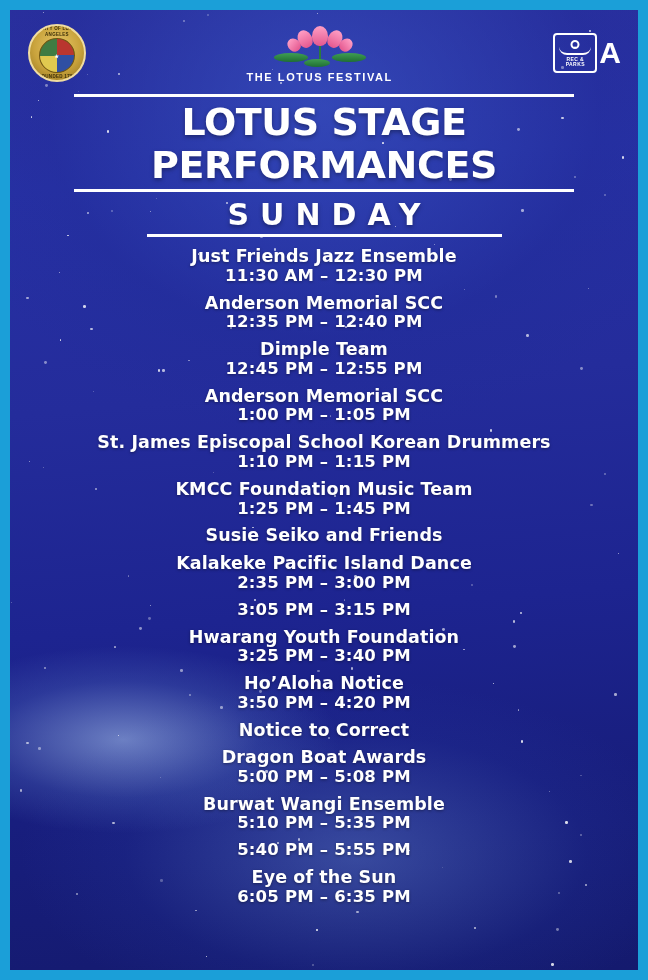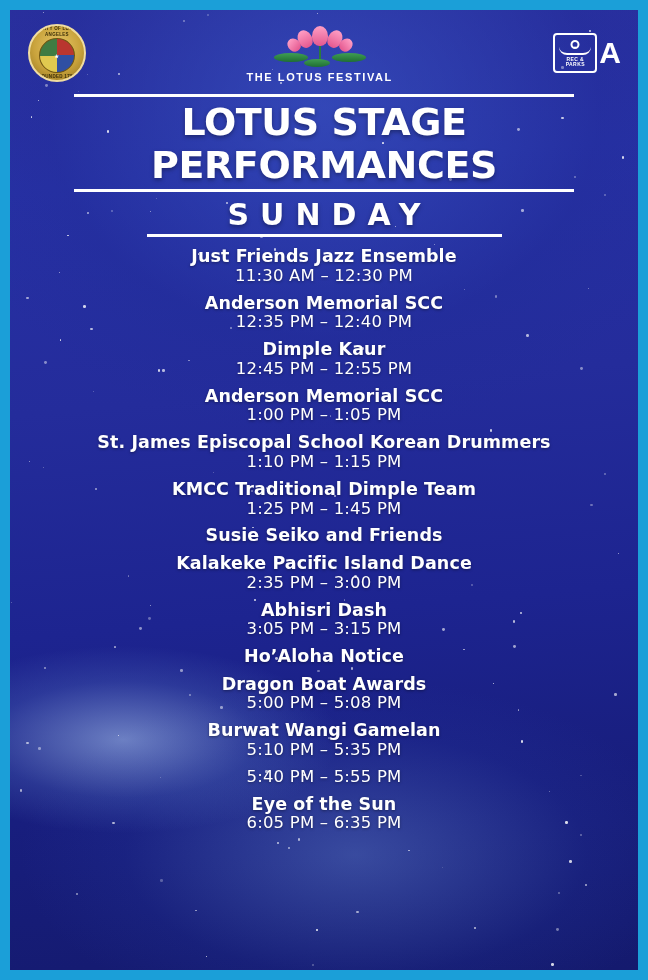--- a/index.html
+++ b/index.html
@@ -150,21 +150,21 @@
     font-size: 17.5px;
     font-weight: bold;
     line-height: 1.12;
     letter-spacing: .1px;
     text-shadow: 0 1px 3px rgba(0,0,0,.4);
     font-family: "DejaVu Sans", sans-serif;
   }
   .slot .time {
     color: #ffffff;
     font-size: 16.5px;
-    font-weight: normal;
+    font-weight: bold;
     line-height: 1.15;
     letter-spacing: .2px;
     text-shadow: 0 1px 3px rgba(0,0,0,.4);
     font-family: "DejaVu Sans", sans-serif;
   }
 </style>
 </head>
 <body>
 
 <div class="poster">
@@ -348,57 +348,62 @@
     <div class="schedule" id="schedule">
         <div class="slot">
           <div class="act">Just Friends Jazz Ensemble</div>
           <div class="time">11:30 AM – 12:30 PM</div>
         </div>
         <div class="slot">
           <div class="act">Anderson Memorial SCC</div>
           <div class="time">12:35 PM – 12:40 PM</div>
         </div>
         <div class="slot">
-          <div class="act">Dimple Kaur</div>
+          <div class="act">Dimple Team</div>
           <div class="time">12:45 PM – 12:55 PM</div>
         </div>
         <div class="slot">
           <div class="act">Anderson Memorial SCC</div>
           <div class="time">1:00 PM – 1:05 PM</div>
         </div>
         <div class="slot">
           <div class="act">St. James Episcopal School Korean Drummers</div>
           <div class="time">1:10 PM – 1:15 PM</div>
         </div>
         <div class="slot">
-          <div class="act">KMCC Traditional Dimple Team</div>
+          <div class="act">KMCC Foundation Music Team</div>
           <div class="time">1:25 PM – 1:45 PM</div>
         </div>
         <div class="slot">
           <div class="act">Susie Seiko and Friends</div>
         </div>
         <div class="slot">
           <div class="act">Kalakeke Pacific Island Dance</div>
           <div class="time">2:35 PM – 3:00 PM</div>
         </div>
         <div class="slot">
-          <div class="act">Abhisri Dash</div>
           <div class="time">3:05 PM – 3:15 PM</div>
         </div>
         <div class="slot">
+          <div class="act">Hwarang Youth Foundation</div>
+          <div class="time">3:25 PM – 3:40 PM</div>
+        </div>
+        <div class="slot">
           <div class="act">Ho’Aloha Notice</div>
-        </div>
-        <div class="slot">
+          <div class="time">3:50 PM – 4:20 PM</div>
+        </div>
+        <div class="slot">
+          <div class="act">Notice to Correct</div>
         </div>
         <div class="slot">
           <div class="act">Dragon Boat  Awards</div>
           <div class="time">5:00 PM – 5:08 PM</div>
         </div>
         <div class="slot">
-          <div class="act">Burwat Wangi Gamelan</div>
+          <div class="act">Burwat Wangi Ensemble</div>
           <div class="time">5:10 PM – 5:35 PM</div>
         </div>
         <div class="slot">
           <div class="time">5:40 PM – 5:55 PM</div>
         </div>
         <div class="slot">
           <div class="act">Eye of the Sun</div>
           <div class="time">6:05 PM – 6:35 PM</div>
         </div>
       </div>

